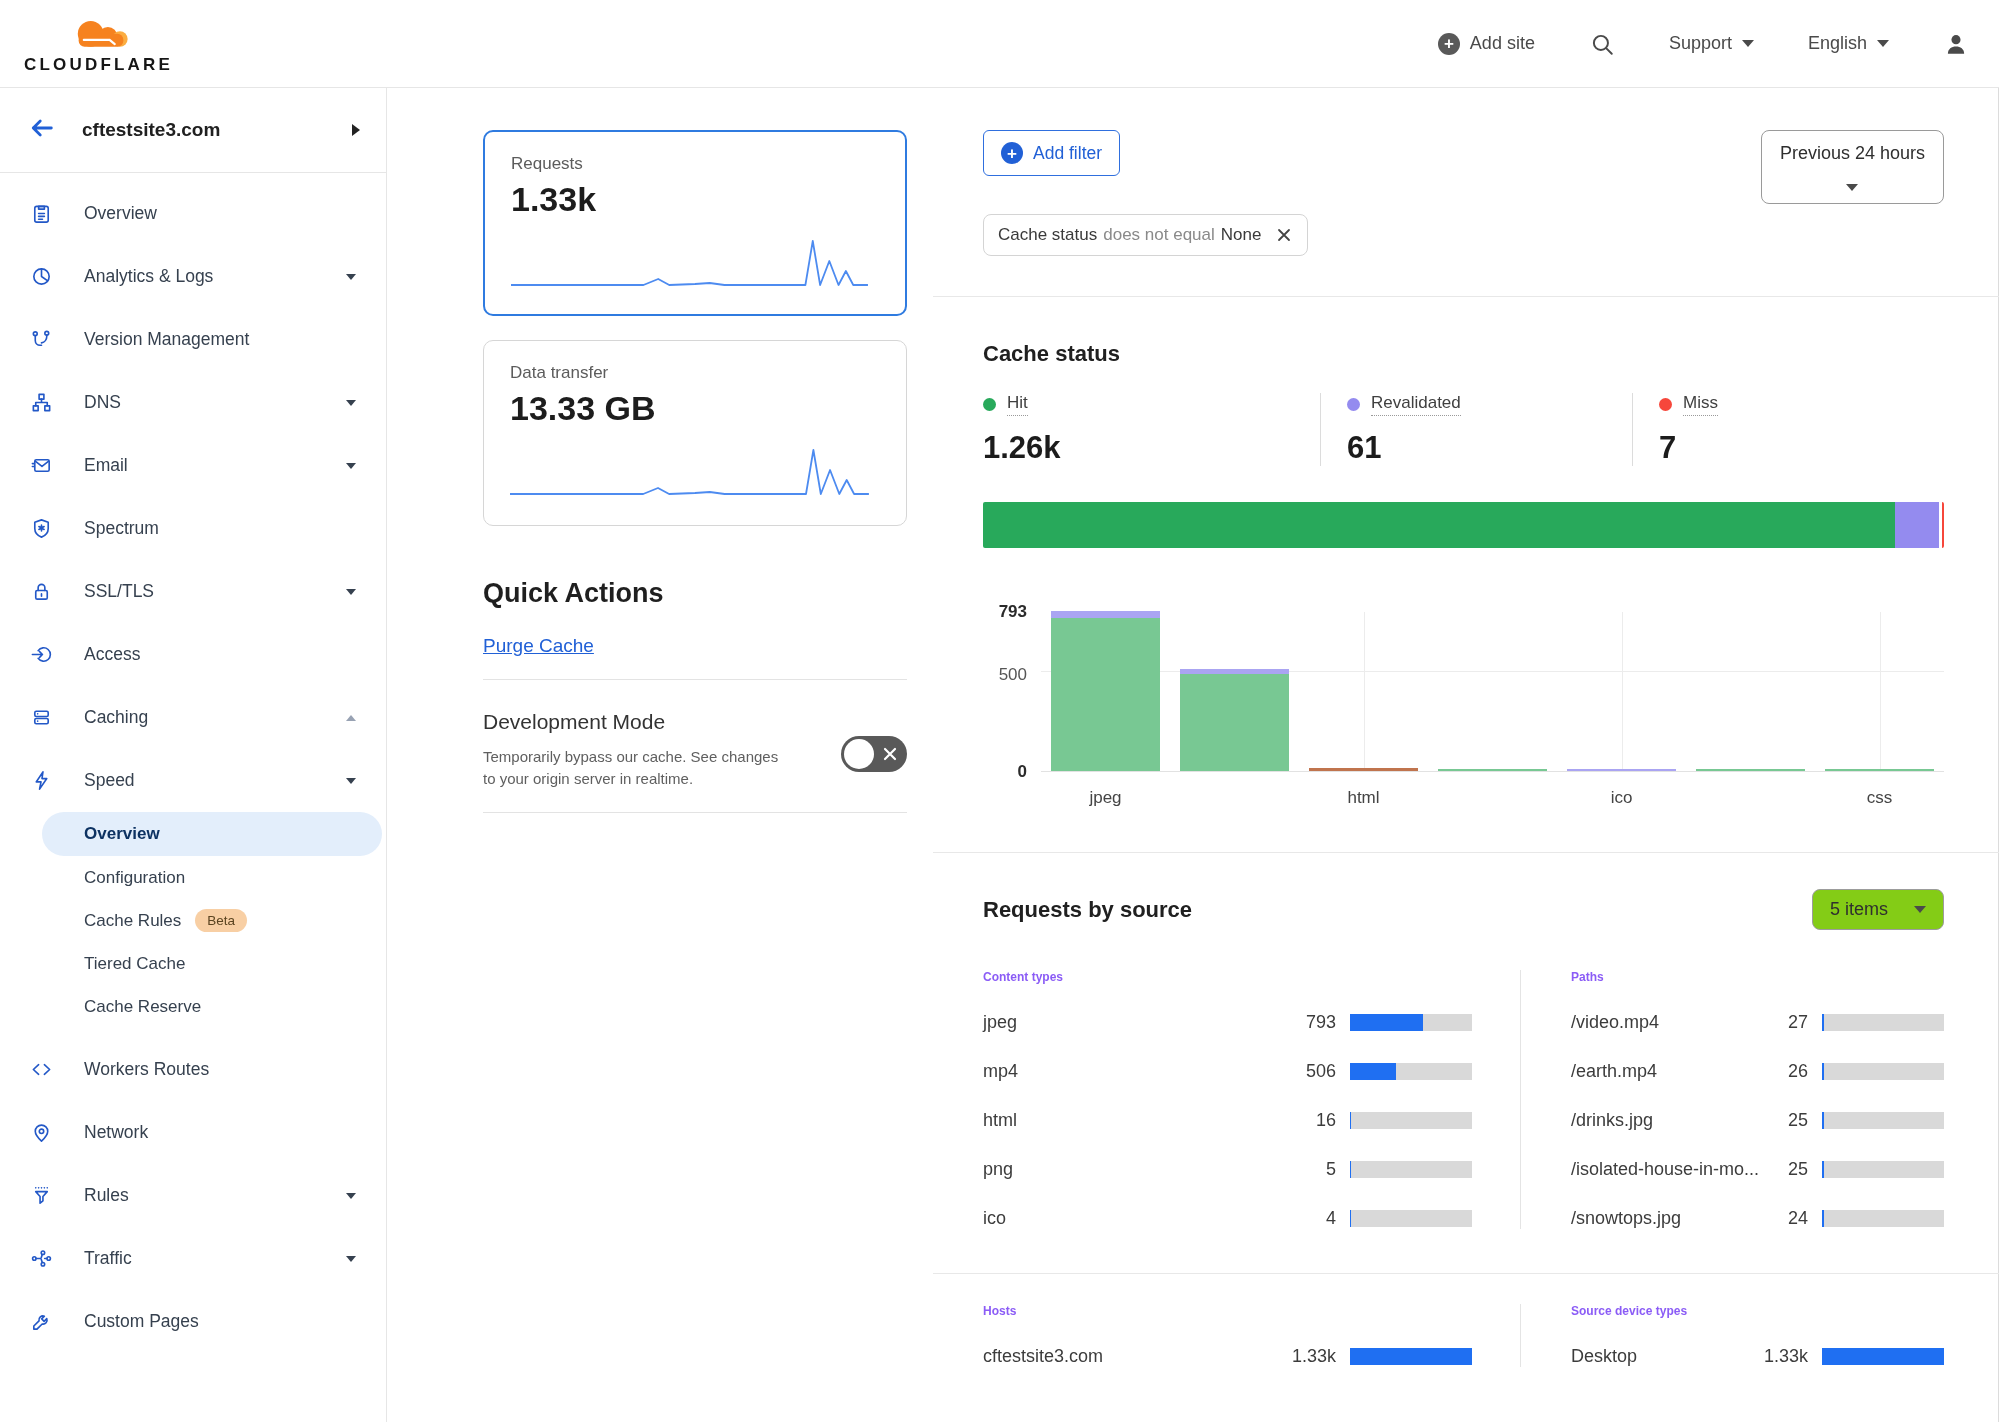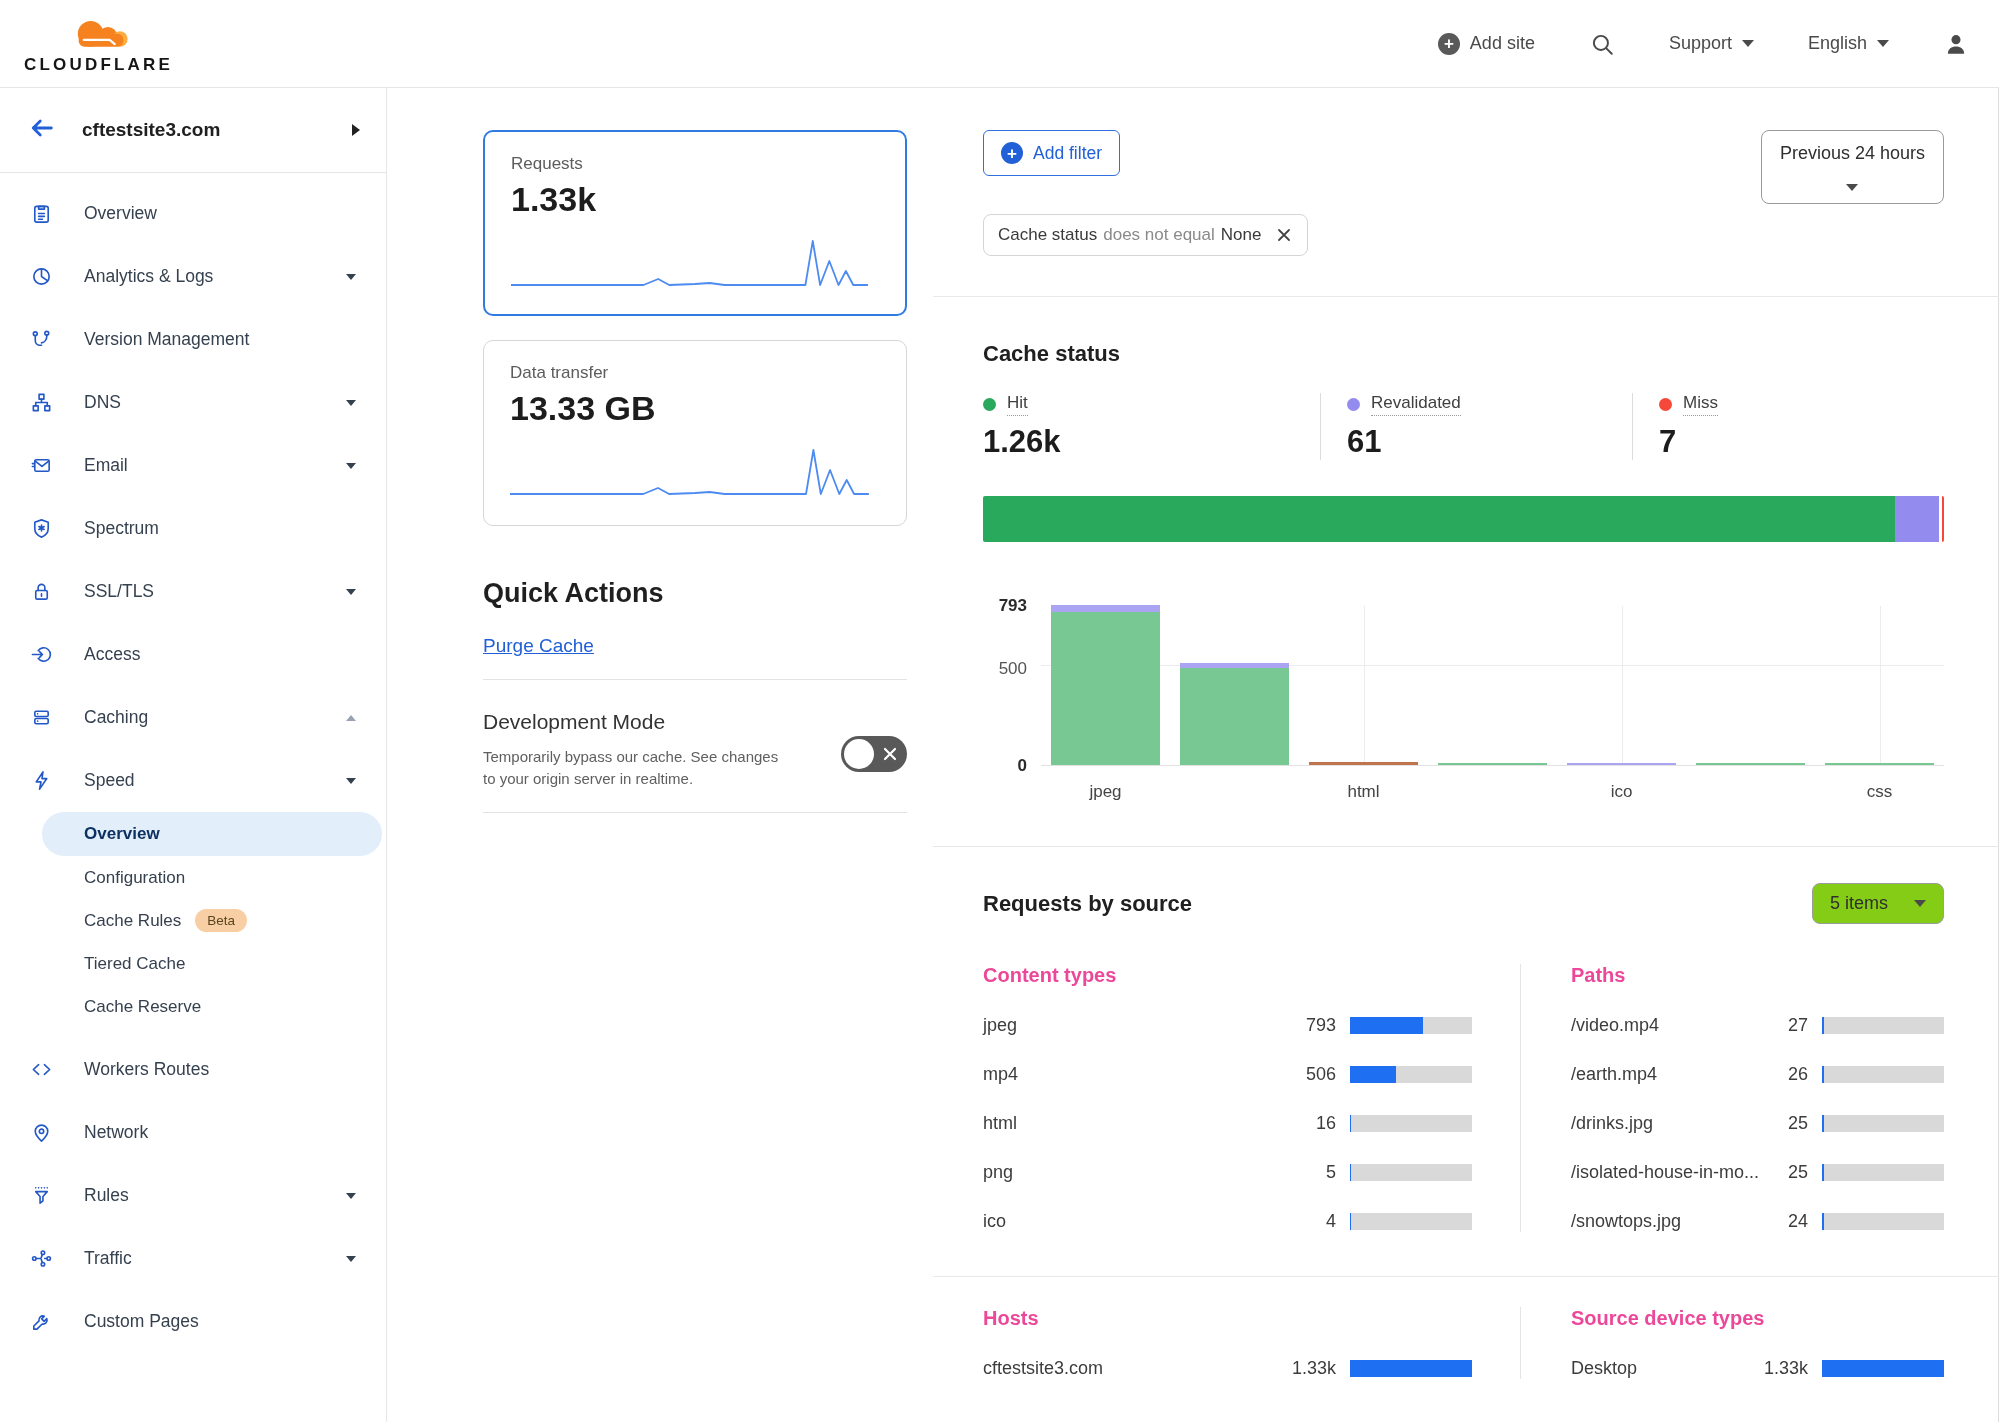--- a/index.html
+++ b/index.html
@@ -72,21 +72,21 @@
   .chip .op { color:#8a8a8a; }
   .chip svg { width:18px; height:18px; stroke:#444; stroke-width:1.8; fill:none; stroke-linecap:round; margin-left:8px; cursor:pointer; }
   .divider-full { height:1px; background:#e8e8e8; margin:40px -64px 0 -50px; }
   .cs-title { font-size:22px; font-weight:700; color:#202020; margin:44px 0 0; }
   .stats-row { display:flex; margin-top:26px; }
   .stat { width:337px; }
   .stat + .stat { border-left:1px solid #dcdcdc; padding-left:26px; width:312px; }
   .stat-top { display:flex; align-items:center; gap:11px; }
   .dot { width:13px; height:13px; border-radius:50%; flex:none; }
   .stat-label { font-size:17px; color:#404040; border-bottom:1.5px dotted #9a9a9a; padding-bottom:2px; }
-  .stat-value { font-size:31px; font-weight:700; color:#1c1c1c; margin-top:8px; }
+  .stat-value { font-size:31px; font-weight:700; color:#1c1c1c; margin-top:14px; }
   .stacked-bar { margin-top:36px; height:46px; display:flex; border-radius:2px; overflow:hidden; }
   
   .colchart { margin-top:64px; position:relative; padding-left:58px; }
   .cplot { height:160px; position:relative; display:flex; border-bottom:1px solid #e2e2e2; }
   .gline { position:absolute; left:0; right:0; top:59px; height:1px; background:#ececec; }
   .cslot { flex:1; display:flex; align-items:flex-end; justify-content:center; position:relative; }
   .cslot.grid::before { content:""; position:absolute; left:50%; top:0; bottom:0; width:1px; background:#ececec; }
   .cbar { width:85%; display:flex; flex-direction:column; justify-content:flex-end; position:relative; z-index:1; }
   .cxlabels { display:flex; margin-top:16px; padding-left:58px; }
   .cxlab { flex:1; text-align:center; font-size:17px; color:#444; }
@@ -94,21 +94,21 @@
   .cy.b { font-weight:700; color:#2b2b2b; }
   .cy.g { color:#555; }
   
   .rbs-head { display:flex; align-items:center; margin-top:36px; }
   .rbs-title { font-size:22px; font-weight:700; color:#202020; margin:0; }
   .items-select { margin-left:auto; display:inline-flex; align-items:center; gap:26px; border:1px solid #9c9c9c; border-radius:8px;
     background:#84cc16; padding:9px 17px; font-size:18px; color:#2f2f2f; font-family:inherit; cursor:pointer; }
   .rbs-grid { display:flex; margin-top:40px; }
   .rbs-left { flex:1; padding-right:48px; border-right:1px solid #e4e4e4; }
   .rbs-right { width:423px; padding-left:50px; }
-  .tcol-title { font-size:20px; font-weight:700; color:#ec4899; margin:0; }
+  .tcol-title { font-size:12px; font-weight:700; color:#8b5cf6; margin:0; }
   .trow { display:flex; align-items:center; margin-top:28px; }
   .trow .tlabel { flex:1; font-size:18px; color:#3c3c3c; }
   .trow .tval { font-size:18px; color:#3c3c3c; margin-right:14px; }
   .track { width:122px; height:17px; background:#d9d9d9; overflow:hidden; flex:none; }
   .fill { height:100%; background:#1f6ff2; }
   .rbs-grid.bottom { margin-top:0; padding-top:30px; }
   .divider-full.mt44 { margin-top:44px; }
 </style>
 </head>
 <body>

